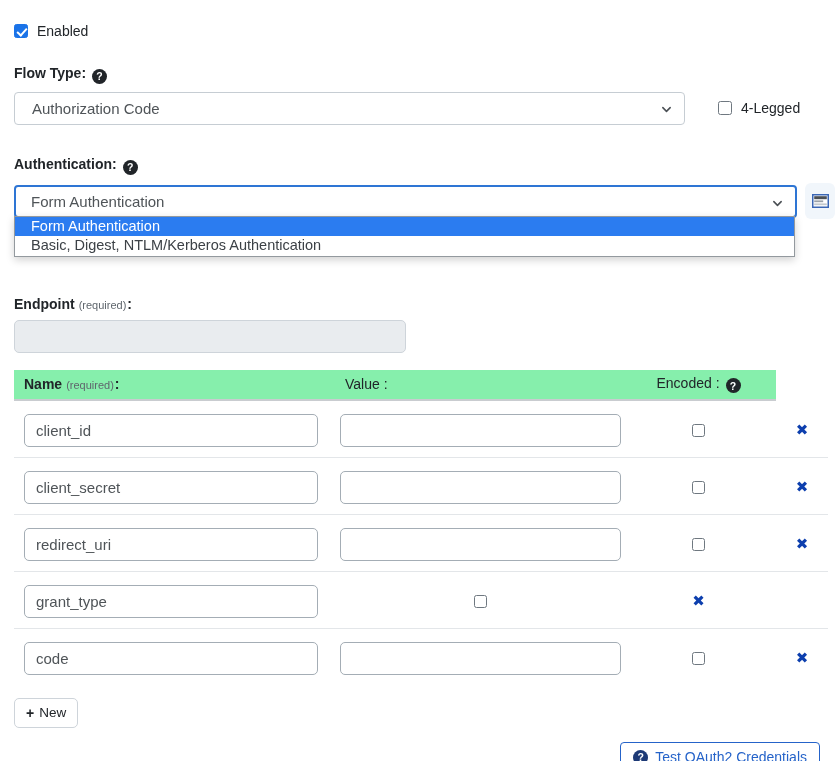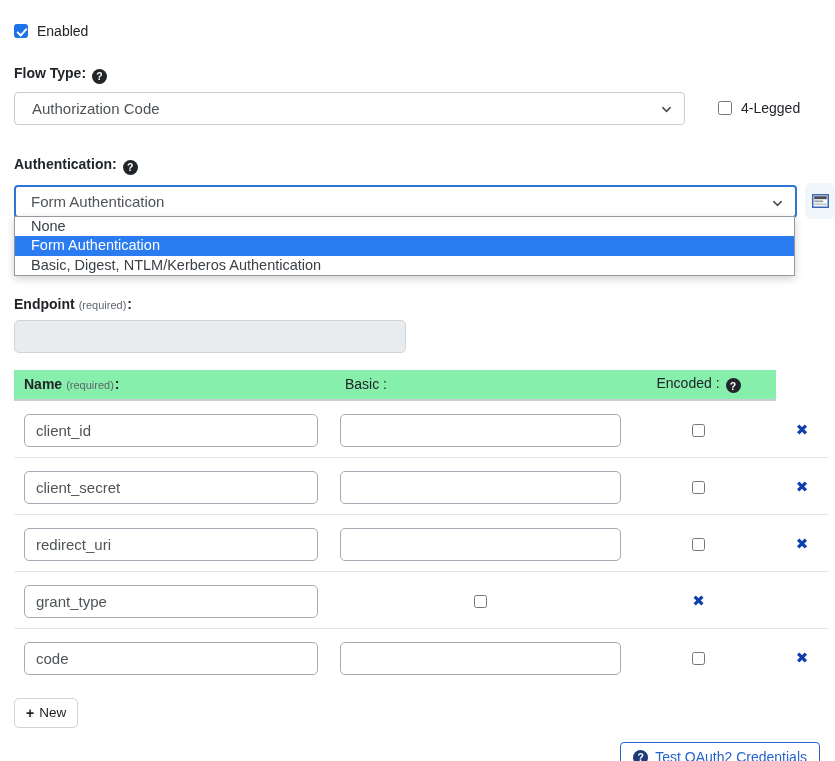--- a/index.html
+++ b/index.html
@@ -185,40 +185,39 @@
   </div>
   <button class="editor-btn">
     <svg width="17" height="14" viewBox="0 0 17 14">
       <rect x="0.75" y="0.75" width="15.5" height="12.5" fill="#ffffff" stroke="#3a66b5" stroke-width="1.5"></rect>
       <rect x="2.2" y="2.2" width="12.6" height="3" fill="#4a4f54"></rect>
       <rect x="2.2" y="6.4" width="9" height="1.8" fill="#9aa1a8"></rect>
       <rect x="2.2" y="9.4" width="12.6" height="1.8" fill="#c3c9ce"></rect>
     </svg>
   </button>
   <div class="auth-dropdown" id="auth-dropdown">
-      <div class="auth-option">None</div>
       <div class="auth-option selected">Form Authentication</div>
       <div class="auth-option">Basic, Digest, NTLM/Kerberos Authentication</div>
     </div>
 </div>
 
 
 <div class="endpoint-label">
   <span class="label">Endpoint</span><span class="required-note">(required)</span><span class="label">:</span>
 </div>
 <input class="endpoint-input" disabled="" value="" style="">
 
 
 <div class="params-table">
   <div class="t-header">
     <div class="th-name">
       <span>Name</span><span class="required-note">(required)</span><span style="font-weight:bold">:</span>
     </div>
     <div></div>
-    <div class="th-value">Basic :</div>
+    <div class="th-value">Value :</div>
     <div class="th-encoded">
       <span>Encoded :</span><span class="help-icon">?</span>
     </div>
   </div>
   <div id="rows-container">
   <div class="t-row">
     <div></div>
     <input class="cell-input name-input" value="client_id" style="">
     <div></div>
     <input class="cell-input value-input" style="">

